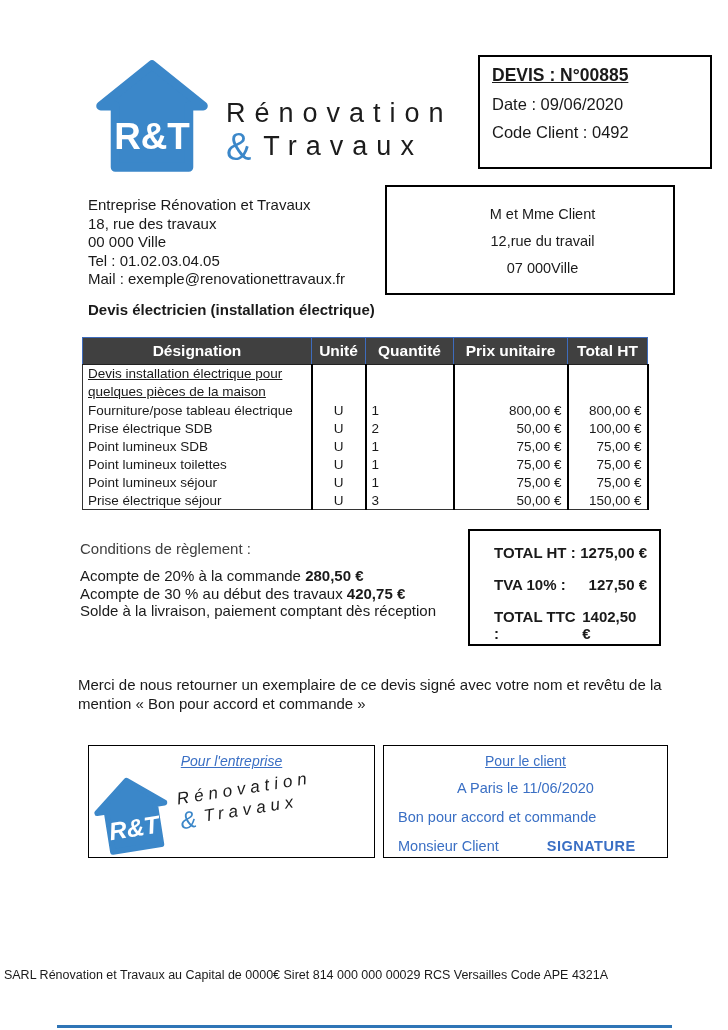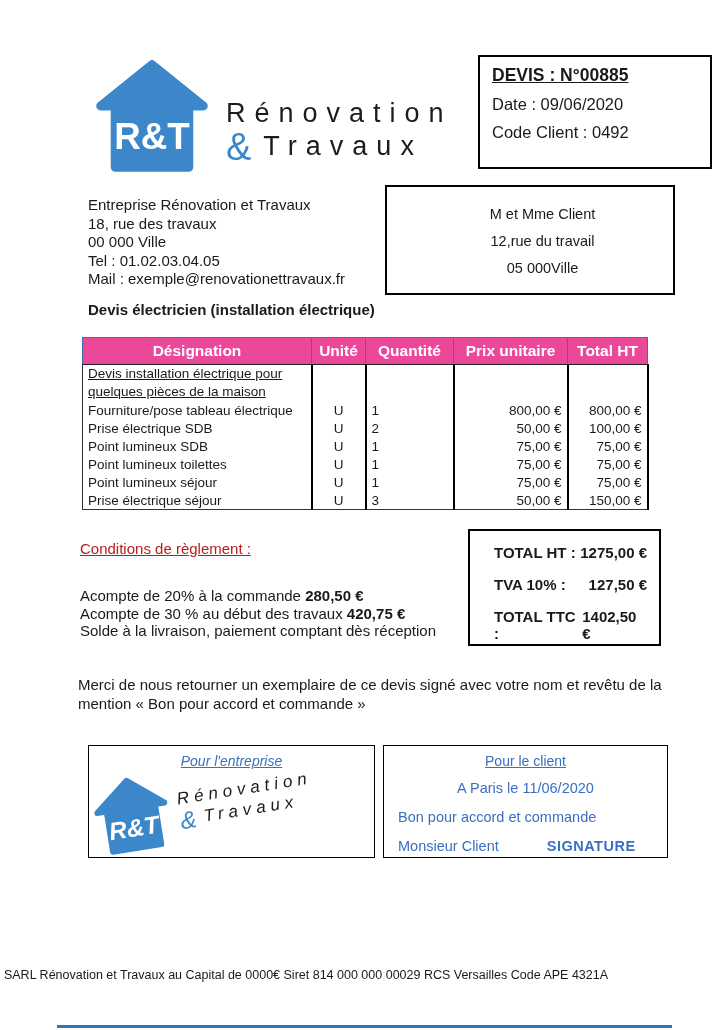--- a/index.html
+++ b/index.html
@@ -23,33 +23,33 @@
   
   .company-info { position:absolute; left:88px; top:196px; font-size:15px; line-height:18.5px; }
   .subject { position:absolute; left:88px; top:301px; font-size:15px; font-weight:bold; }
 
   .client-box { position:absolute; left:385px; top:185px; width:290px; height:110px; border:2px solid #000; text-align:center; padding-top:8px; }
   .client-title { color:#3a6fc4; text-decoration:underline; font-size:14px; }
   .client-line { font-size:14.5px; margin-top:11px;padding-left:25px; }
 
   
   .items-table { position:absolute; left:82px; top:337px; width:565px; border-collapse:collapse; table-layout:fixed; }
-  .items-table th { background:#ec4899; color:#fff; font-weight:bold; font-size:15.5px; height:27px; text-align:center; border:1px solid #3e6cbd; border-bottom:1px solid #222; }
+  .items-table th { background:#404040; color:#fff; font-weight:bold; font-size:15.5px; height:27px; text-align:center; border:1px solid #3e6cbd; border-bottom:1px solid #222; }
   .items-table td { font-size:13.5px; border-left:1px solid #333; border-right:2px solid #000000; padding:0 5px; height:18px; vertical-align:middle;margin-left:12px; }
   .items-table tr.group-row td { height:37px; }
   .items-table .group-text { text-decoration:underline; line-height:18px; }
   .items-table tr:last-child td { border-bottom:1px solid #333; }
   .col-des { width:229px; } .col-uni { width:54px; } .col-qte { width:88px; } .col-pu { width:114px; } .col-tot { width:80px; }
   .td-uni { text-align:center; }
   .td-qte { text-align:left; }
   .td-pu, .td-tot { text-align:right; }
 
   
   .conditions { position:absolute; left:80px; top:540px; font-size:15px; }
-  .cond-title { color:#b91c1c; text-decoration:underline; margin-bottom:30px; }
+  .cond-title { color:#404040; margin-bottom:10px; }
   .cond-line { line-height:17.5px; }
   .cond-amount { font-weight:bold; }
 
   .totals-box { position:absolute; left:468px; top:529px; width:193px; height:117px; border:2px solid #000; padding:13px 12px 0 24px; }
   .total-row { display:flex; justify-content:space-between; font-size:15px; font-weight:bold; margin-bottom:15px; }
 
   
   .notice { position:absolute; left:78px; top:676px; width:585px; font-size:15px; line-height:18.5px; }
 
   
@@ -105,21 +105,21 @@
     <div>00 000 Ville</div>
     <div>Tel : 01.02.03.04.05</div>
     <div>Mail : exemple@renovationettravaux.fr</div>
   </div>
 
   <div class="subject">Devis électricien (installation électrique)</div>
 
   <div class="client-box">
     <div class="client-line">M et Mme Client</div>
     <div class="client-line">12,rue du travail</div>
-    <div class="client-line">05 000Ville</div>
+    <div class="client-line">07 000Ville</div>
   </div>
 
   <table class="items-table">
     <colgroup>
         <col class="col-des">
         <col class="col-uni">
         <col class="col-qte">
         <col class="col-pu">
         <col class="col-tot">
       </colgroup>

